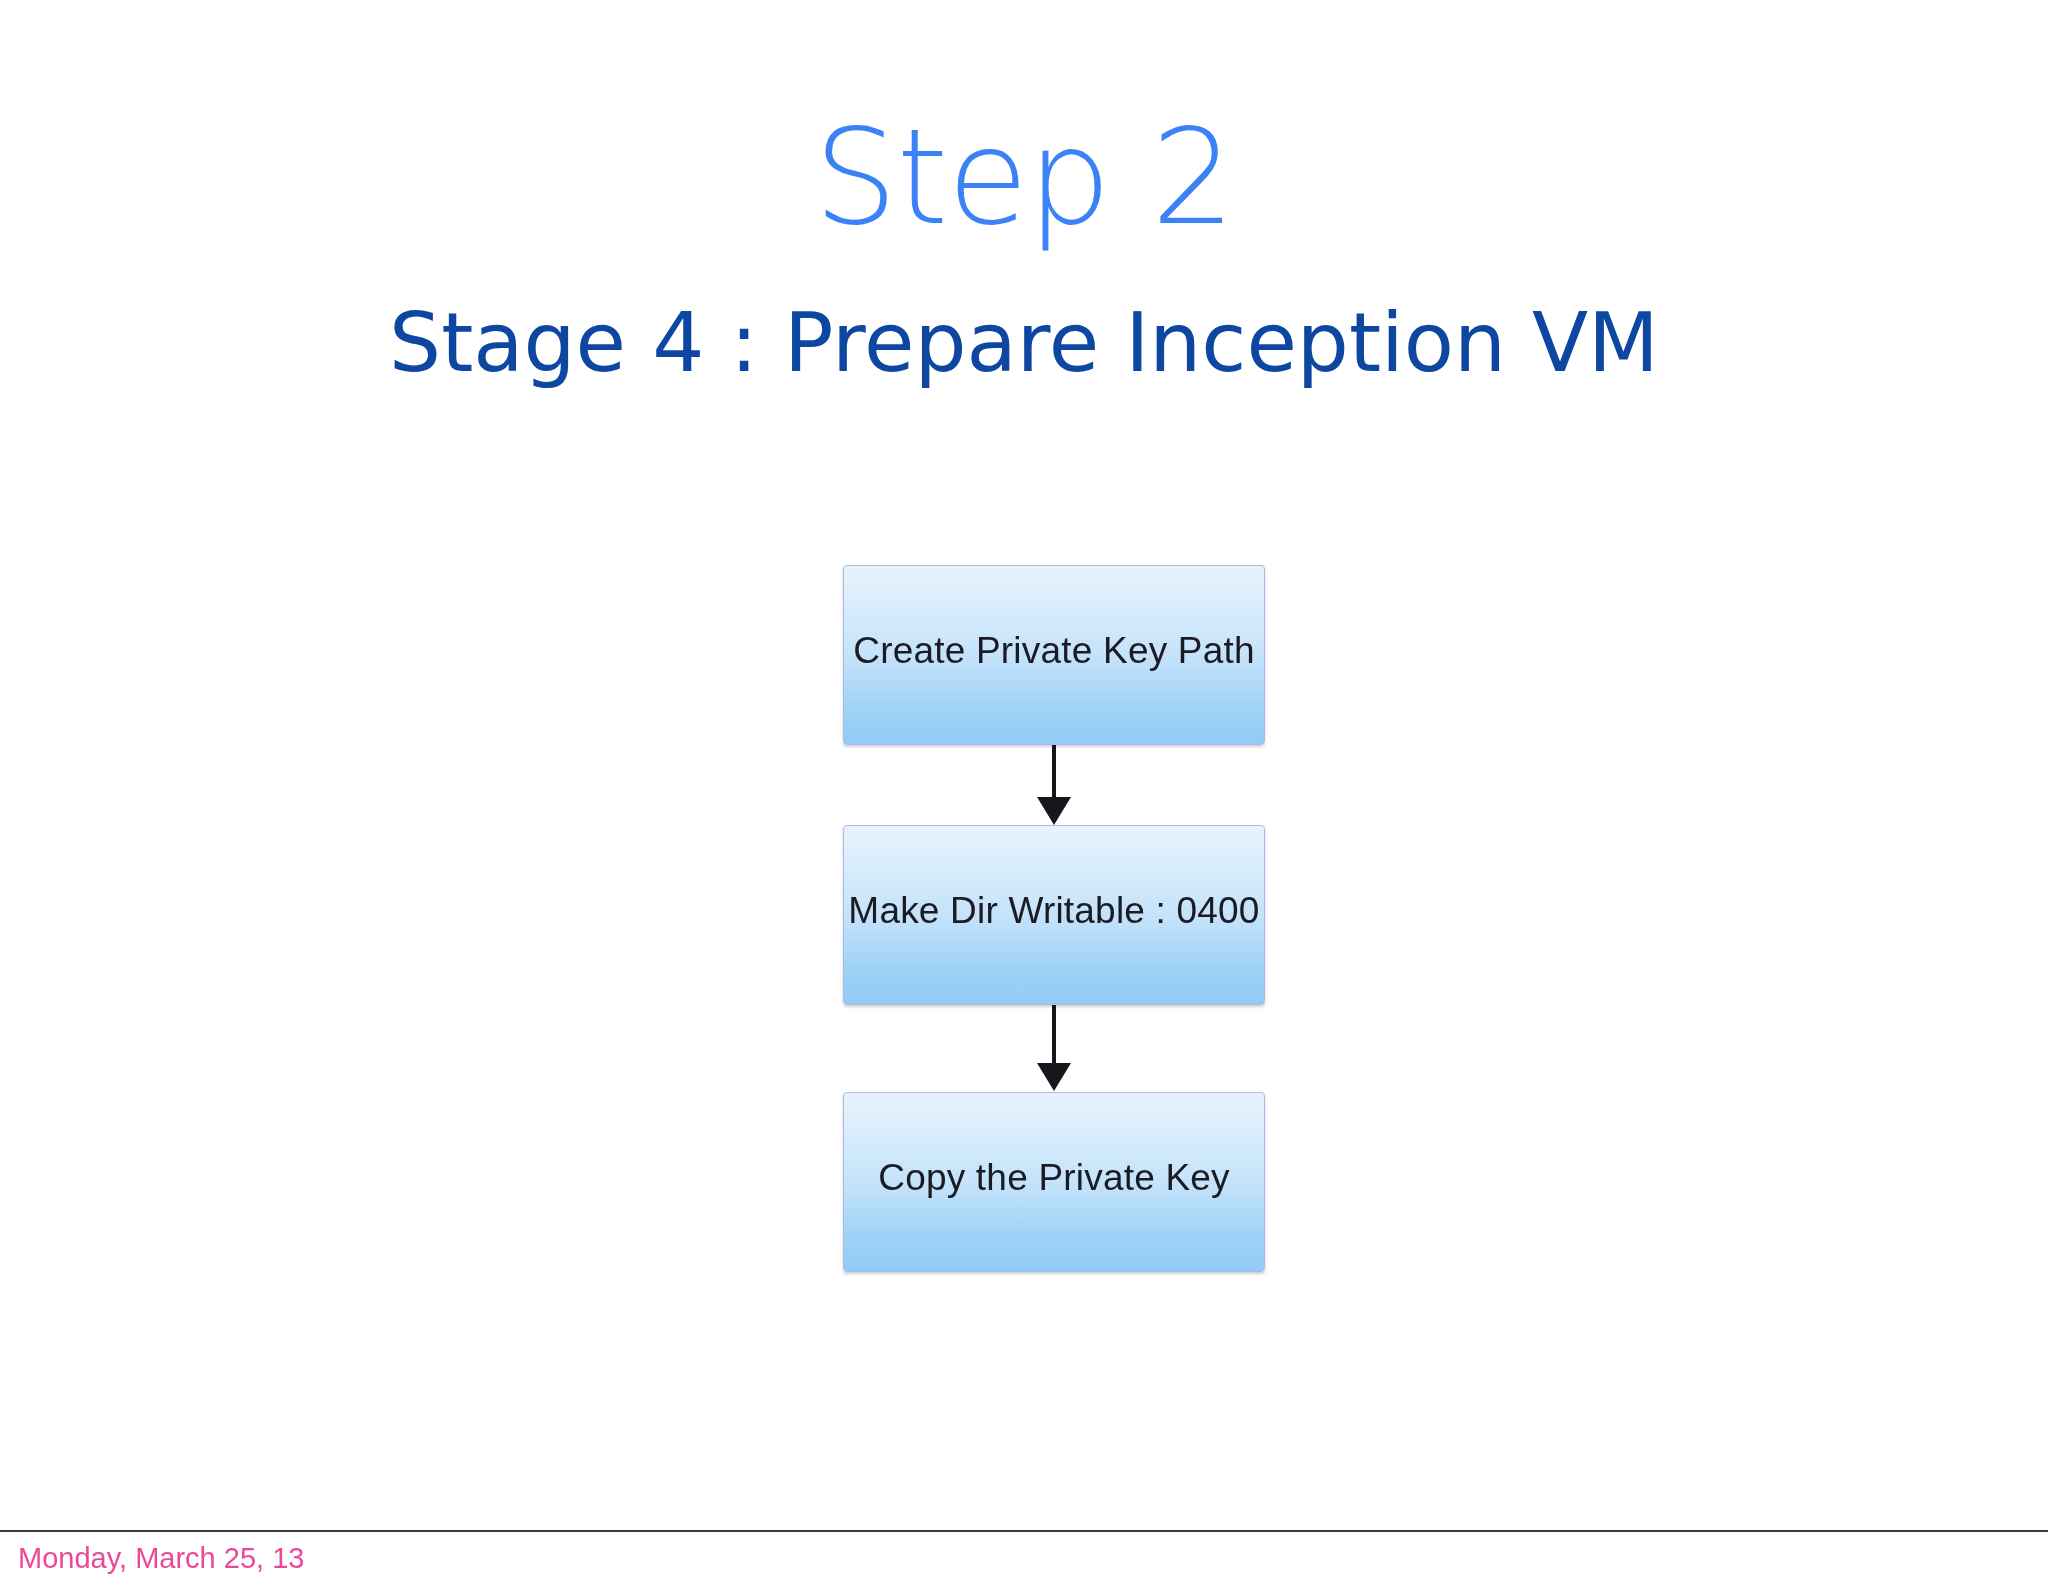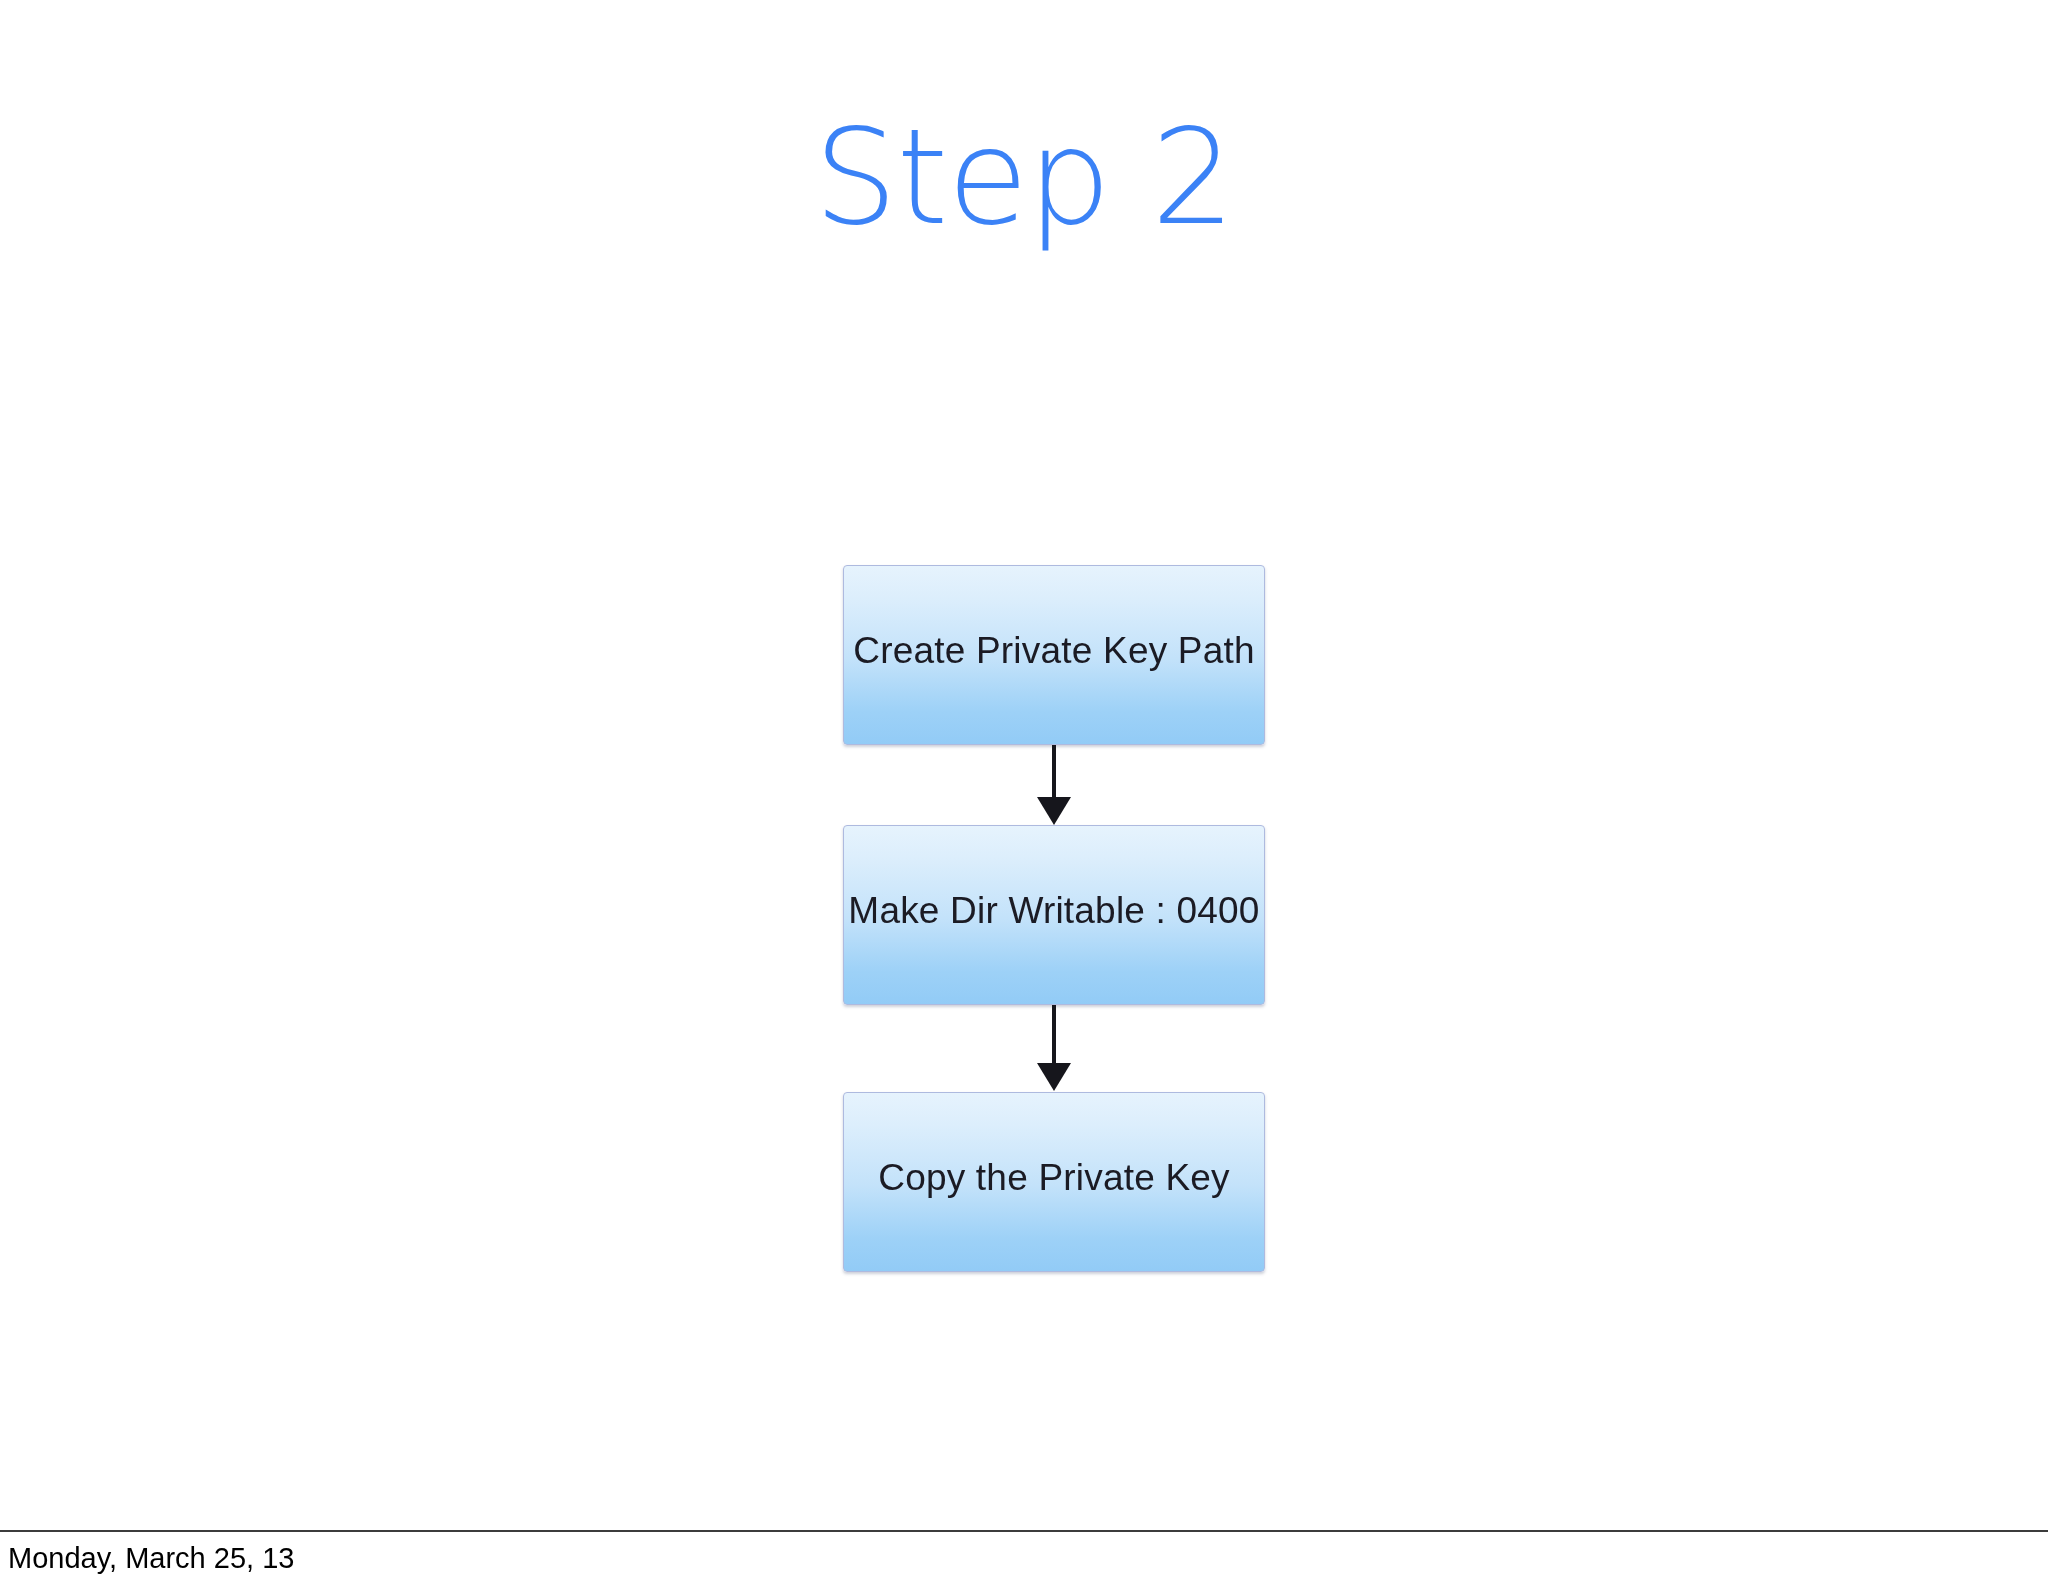--- a/index.html
+++ b/index.html
@@ -133,36 +133,37 @@
     position: absolute;
     left: 0;
     right: 0;
     top: 1530px;
     height: 2px;
     background: #3c3c3c;
   }
 
   .footer-text {
     position: absolute;
-    left: 8px;
+    left: 18px;
     top: 1542px;
     font-family: "Liberation Sans", sans-serif;
     font-size: 29px;
     font-weight: 400;
-    color: #000000;
+    color: #ec4899;
     white-space: nowrap;
   }
 </style>
 </head>
 <body>
 
 <div class="slide">
 
   <div class="title">Step 2</div>
 
+  <div class="subtitle">Stage 4 : Prepare Inception VM</div>
 
   <div class="flow">
 
     <div class="node node-1">
       <span class="node-label">Create Private Key Path</span>
     </div>
 
     <div class="arrow arrow-1">
       <div class="arrow-line"></div>
       <div class="arrow-head"></div>

